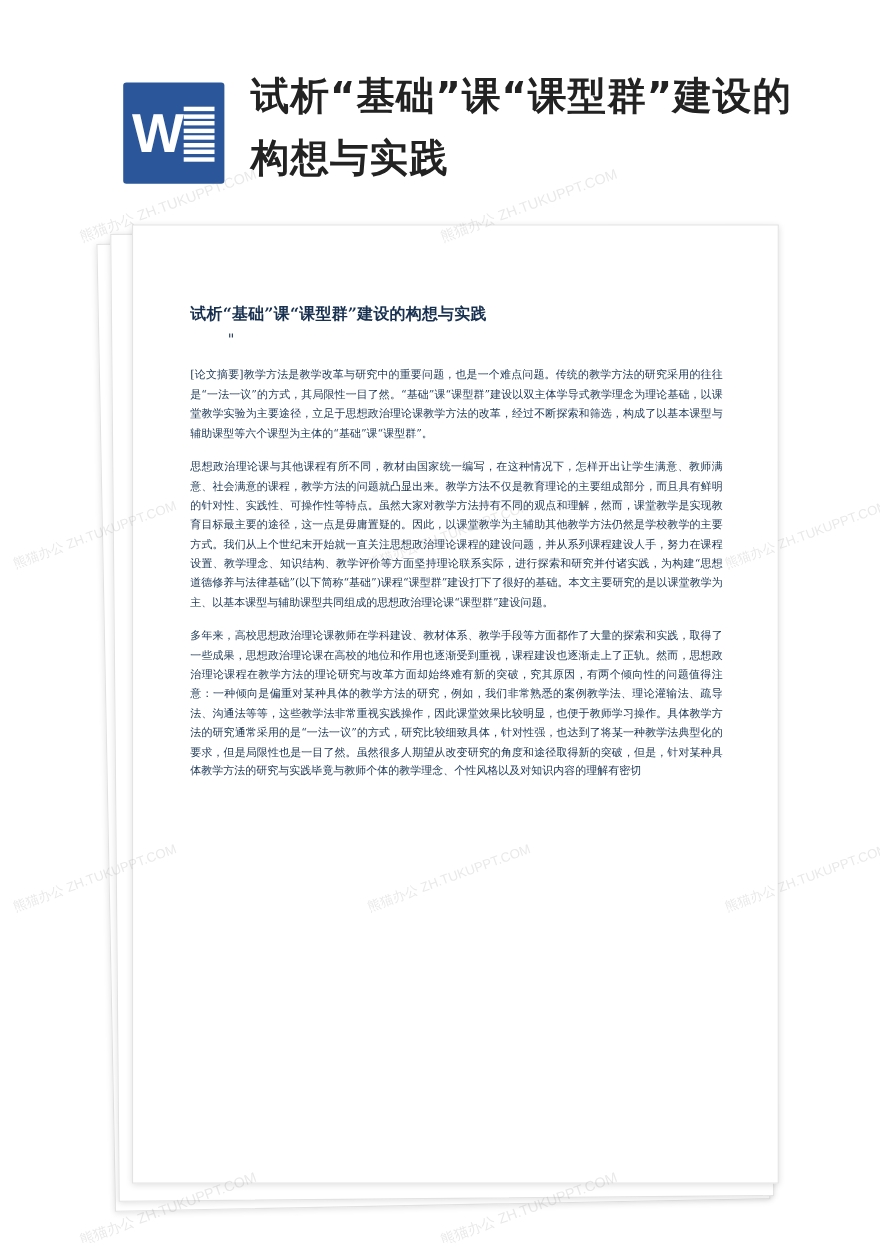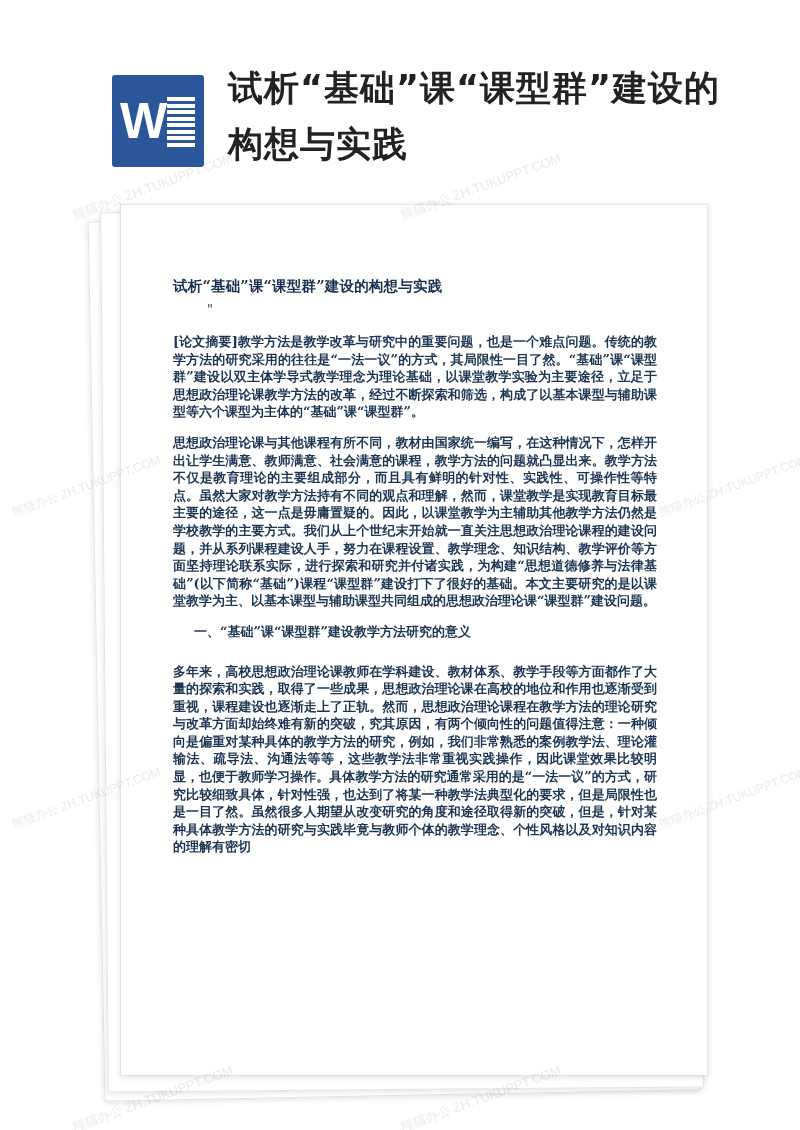--- a/index.html
+++ b/index.html
@@ -109,27 +109,26 @@
     letter-spacing: 0.2px;
   }
   .doc-quote-mark {
     font-size: 13px;
     color: #18304f;
     margin: 0 0 16px 34px;
     line-height: 14px;
     height: 14px;
   }
   .doc-p {
-    font-size: 13px;
+    font-size: 10px;
     line-height: 17.6px;
     color: #1b3553;
     margin: 0 0 13px 0;
     text-align: justify;
     text-justify: inter-ideograph;
-    font-weight: bold;
   }
   .doc-p.kw { margin-bottom: 22px; text-indent: 21px; }
   .doc-p.sec { margin: 4px 0 22px 0; text-indent: 21px; }
 
   
   .wm {
     position: absolute;
     color: rgba(120,120,120,0.16);
     font-size: 12px;
     font-family: "Liberation Sans", sans-serif;
@@ -164,21 +163,20 @@
 
   <div class="stack">
     <div class="sheet sheet-back2"></div>
     <div class="sheet sheet-back1"></div>
     <div class="sheet sheet-front">
       <div class="doc-content">
         <div class="doc-heading">试析“基础”课“课型群”建设的构想与实践</div>
         <div class="doc-quote-mark">"</div>
         <p class="doc-p">[论文摘要]教学方法是教学改革与研究中的重要问题，也是一个难点问题。传统的教学方法的研究采用的往往是“一法一议”的方式，其局限性一目了然。“基础”课“课型群”建设以双主体学导式教学理念为理论基础，以课堂教学实验为主要途径，立足于思想政治理论课教学方法的改革，经过不断探索和筛选，构成了以基本课型与辅助课型等六个课型为主体的“基础”课“课型群”。</p>
         <p class="doc-p">思想政治理论课与其他课程有所不同，教材由国家统一编写，在这种情况下，怎样开出让学生满意、教师满意、社会满意的课程，教学方法的问题就凸显出来。教学方法不仅是教育理论的主要组成部分，而且具有鲜明的针对性、实践性、可操作性等特点。虽然大家对教学方法持有不同的观点和理解，然而，课堂教学是实现教育目标最主要的途径，这一点是毋庸置疑的。因此，以课堂教学为主辅助其他教学方法仍然是学校教学的主要方式。我们从上个世纪末开始就一直关注思想政治理论课程的建设问题，并从系列课程建设人手，努力在课程设置、教学理念、知识结构、教学评价等方面坚持理论联系实际，进行探索和研究并付诸实践，为构建“思想道德修养与法律基础”(以下简称“基础”)课程“课型群”建设打下了很好的基础。本文主要研究的是以课堂教学为主、以基本课型与辅助课型共同组成的思想政治理论课“课型群”建设问题。</p>
-        <p class="doc-p sec">一、“基础”课“课型群”建设教学方法研究的意义</p>
         <p class="doc-p">多年来，高校思想政治理论课教师在学科建设、教材体系、教学手段等方面都作了大量的探索和实践，取得了一些成果，思想政治理论课在高校的地位和作用也逐渐受到重视，课程建设也逐渐走上了正轨。然而，思想政治理论课程在教学方法的理论研究与改革方面却始终难有新的突破，究其原因，有两个倾向性的问题值得注意：一种倾向是偏重对某种具体的教学方法的研究，例如，我们非常熟悉的案例教学法、理论灌输法、疏导法、沟通法等等，这些教学法非常重视实践操作，因此课堂效果比较明显，也便于教师学习操作。具体教学方法的研究通常采用的是“一法一议”的方式，研究比较细致具体，针对性强，也达到了将某一种教学法典型化的要求，但是局限性也是一目了然。虽然很多人期望从改变研究的角度和途径取得新的突破，但是，针对某种具体教学方法的研究与实践毕竟与教师个体的教学理念、个性风格以及对知识内容的理解有密切</p>
       </div>
     </div>
   </div>
 
   <div class="wm big" style="left:68px; top:178px;">熊猫办公 ZH.TUKUPPT.COM</div>
   <div class="wm big" style="left:396px; top:178px;">熊猫办公 ZH.TUKUPPT.COM</div>
   <div class="wm" style="left:8px; top:478px;">熊猫办公 ZH.TUKUPPT.COM</div>
   <div class="wm" style="left:330px; top:478px;">熊猫办公 ZH.TUKUPPT.COM</div>
   <div class="wm" style="left:655px; top:478px;">熊猫办公 ZH.TUKUPPT.COM</div>

